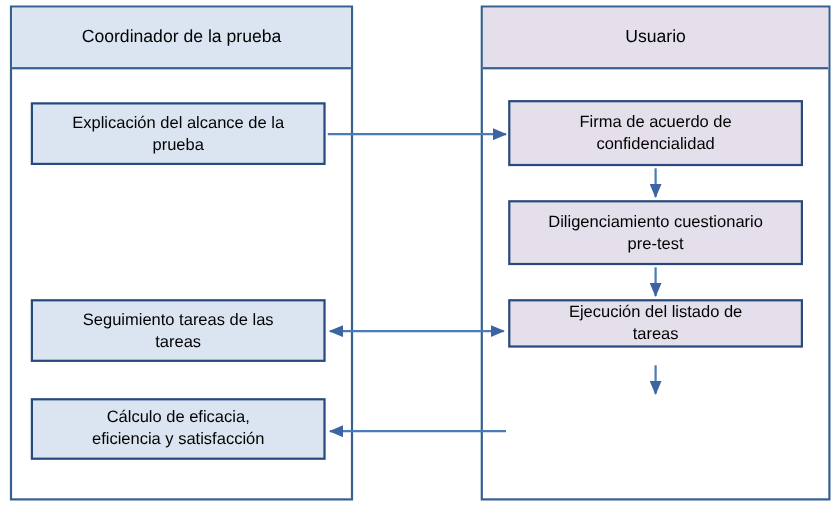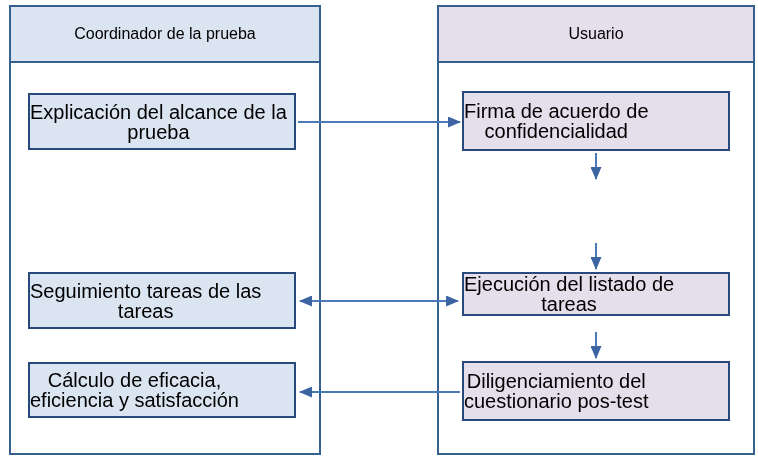--- a/index.html
+++ b/index.html
@@ -25,23 +25,23 @@
     border-bottom:2px solid var(--lane-border,#36618f);
     box-sizing:border-box;
     font-size:16px;
   }
   .lane-left .lane-header{background:var(--lane-coordinator-header-fill,#dbe5f1);}
   .lane-right .lane-header{background:var(--lane-user-header-fill,#e5dfec);}
   .pbox{
     position:absolute;
     box-sizing:border-box;
     border:2px solid var(--box-border,#27497c);
-    display:flex;align-items:center;
+    display:flex;align-items:center;justify-content:center;
     text-align:center;
-    font-size:20px;line-height:20px;
+    font-size:15px;line-height:20px;
   }
   .pbox .box-label{white-space:pre-line;}
   .pbox.c{background:var(--box-coordinator-fill,#dbe5f1);}
   .pbox.u{background:var(--box-user-fill,#e5dfec);}
   .connector-layer{
     position:absolute;left:0;top:0;width:758px;height:462px;
     pointer-events:none;
   }
   .connector-layer line{
     stroke:var(--arrow,#4a7ab8);
@@ -92,24 +92,24 @@
   <div class="pbox c" style="left:28px;top:362px;width:268px;height:56px;">
     <span class="box-label">Cálculo de eficacia,
 eficiencia y satisfacción</span>
   </div>
 
   <div class="pbox u" style="left:462px;top:91px;width:268px;height:60px;">
     <span class="box-label">Firma de acuerdo de
 confidencialidad</span>
   </div>
 
+  <div class="pbox u" style="left:462px;top:182px;width:268px;height:59px;">
+    <span class="box-label">Diligenciamiento cuestionario
+pre-test</span>
+  </div>
 
   <div class="pbox u" style="left:462px;top:272px;width:268px;height:44px;">
     <span class="box-label">Ejecución del listado de
 tareas</span>
   </div>
 
-  <div class="pbox u" style="left:462px;top:361px;width:268px;height:60px;">
-    <span class="box-label">Diligenciamiento del
-cuestionario pos-test</span>
-  </div>
 
 </div>
 
 </body></html>

